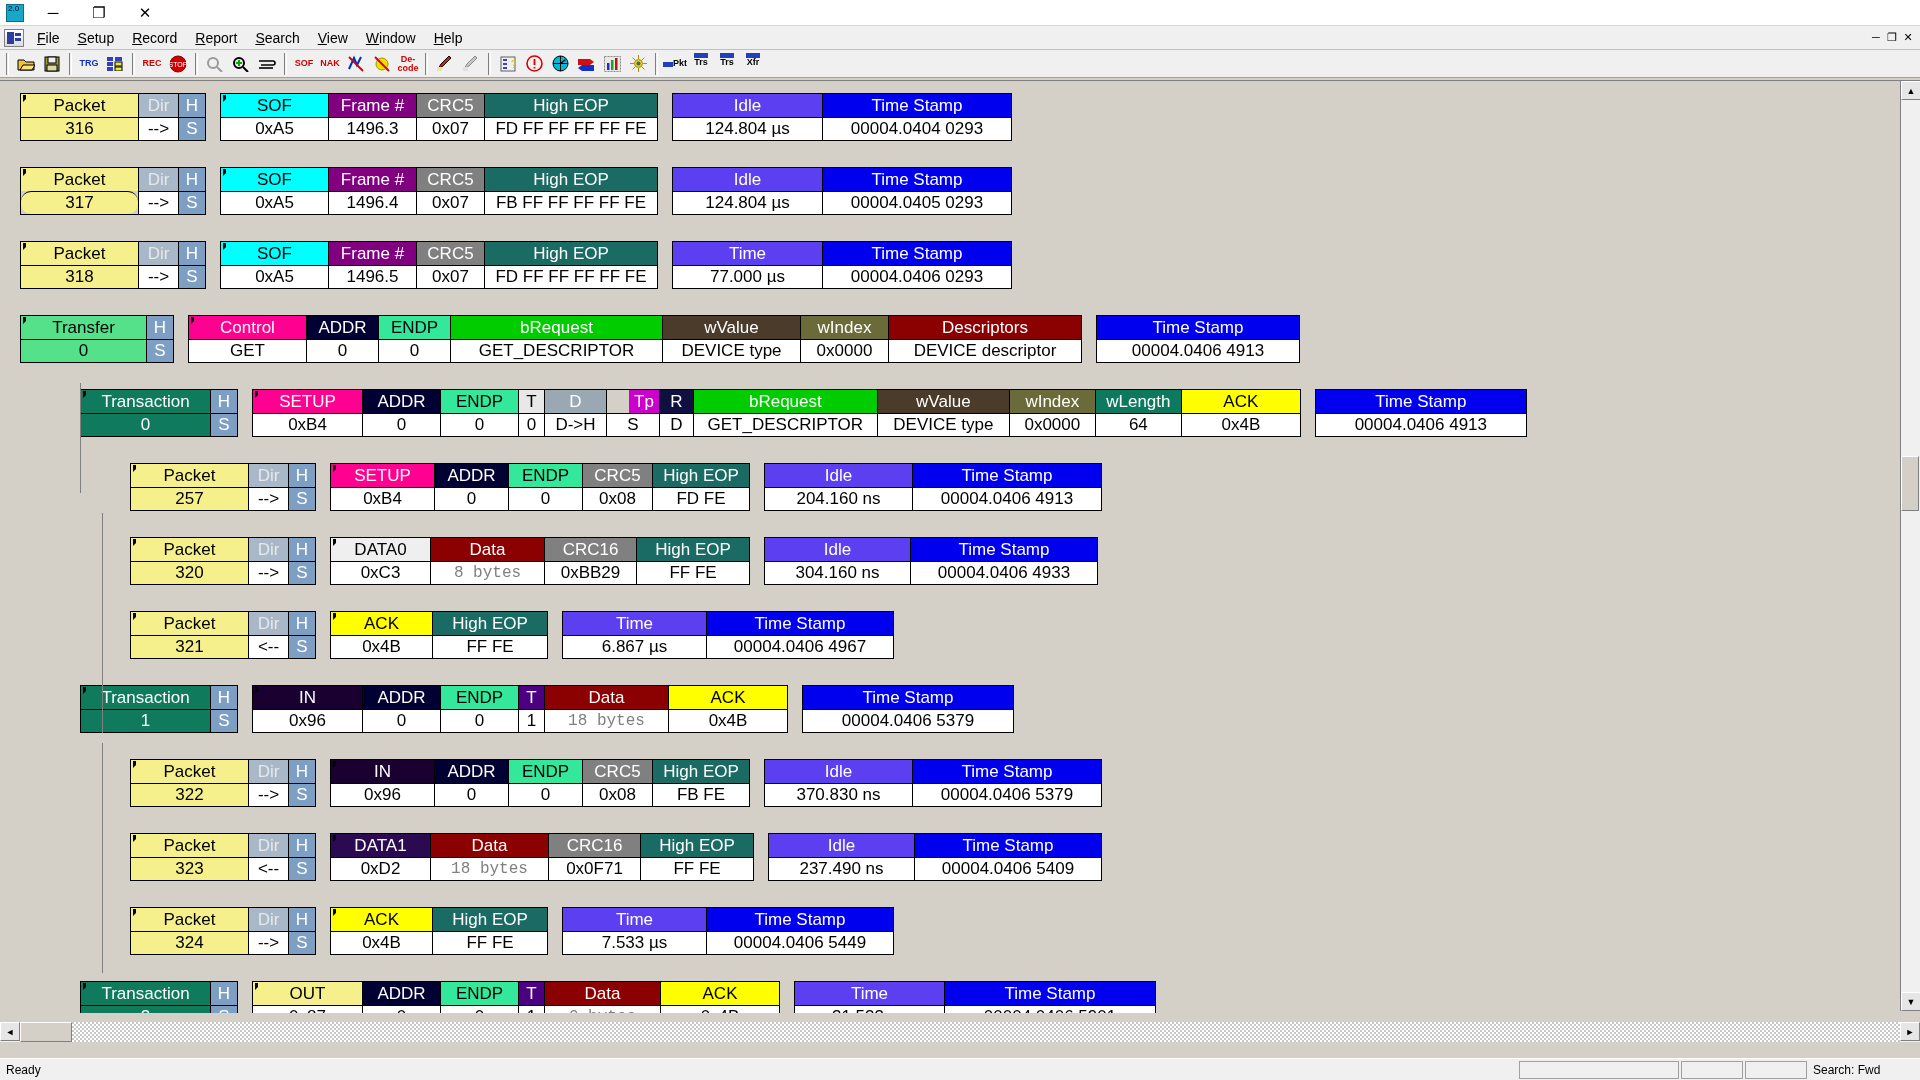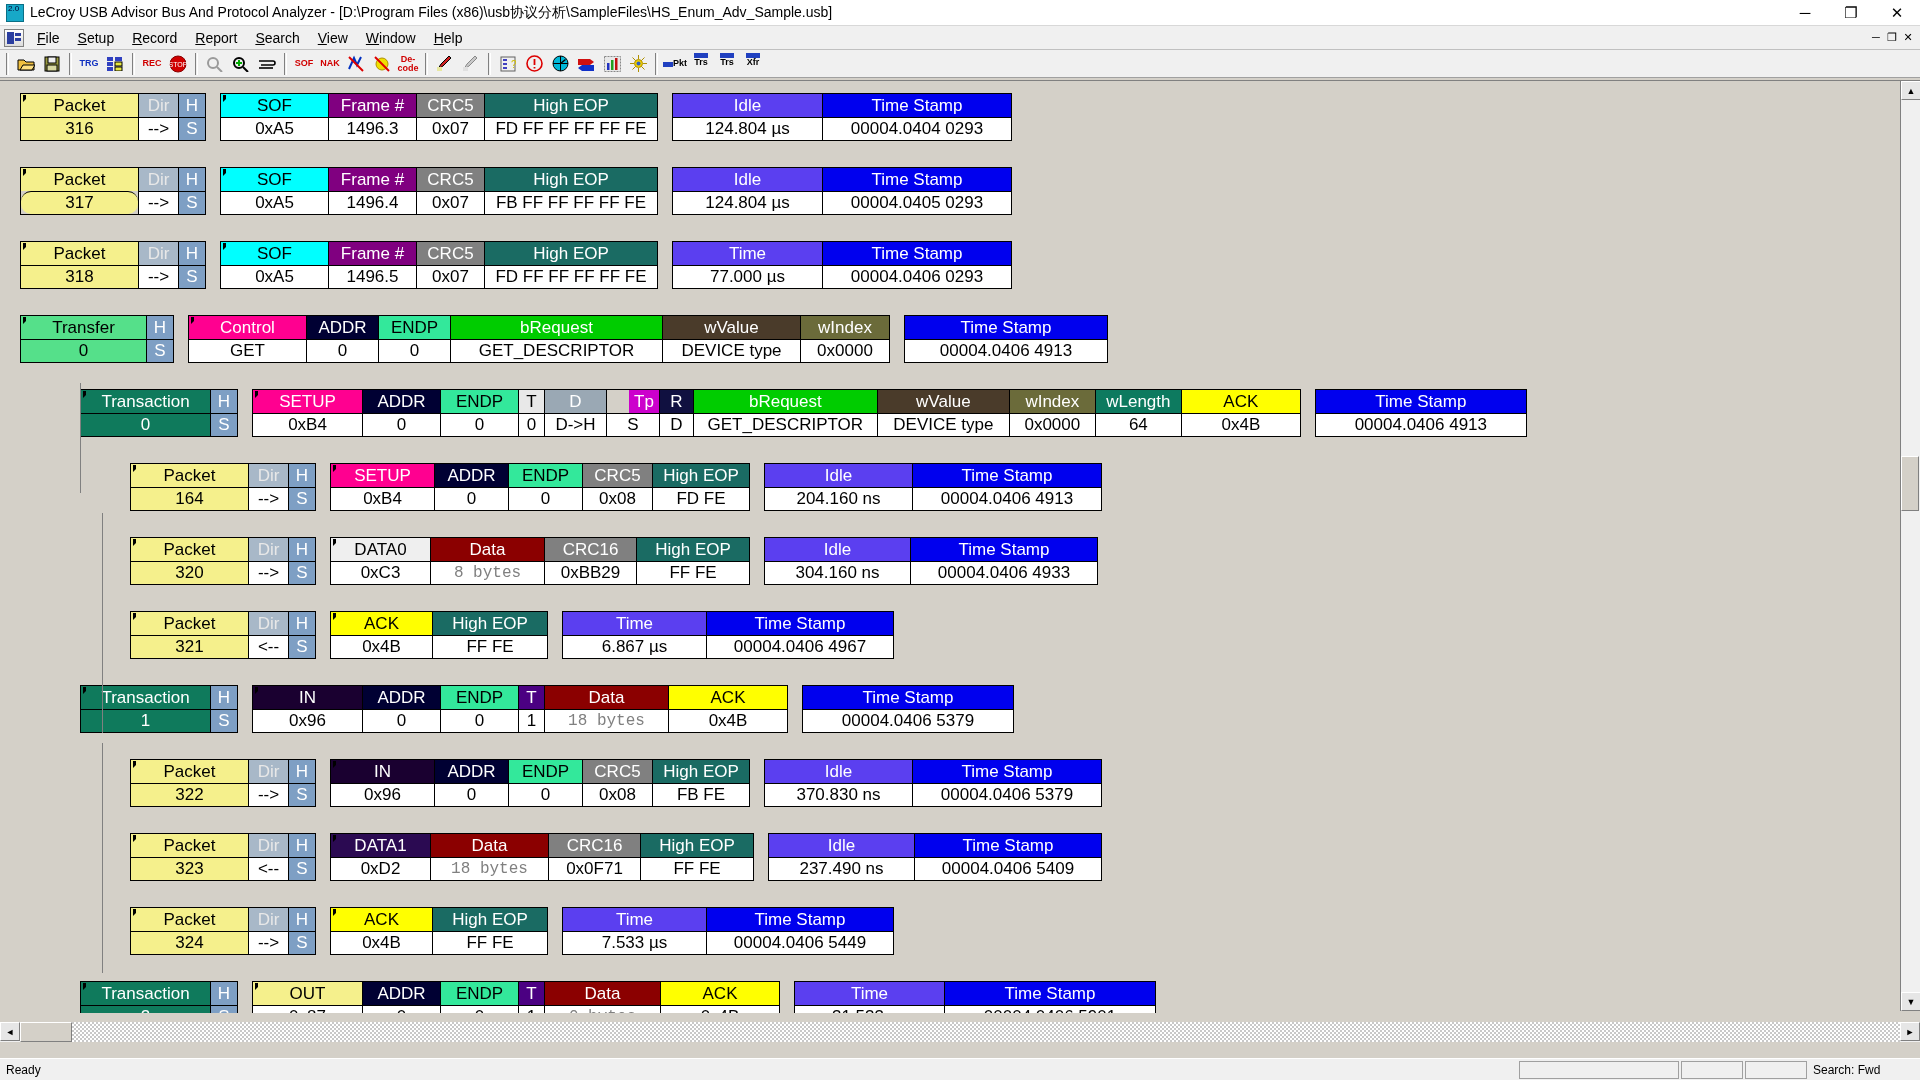--- a/index.html
+++ b/index.html
@@ -198,21 +198,20 @@
     height:4px;
   }
   
   .guide { position:absolute; border-left:1px solid #808080; }
 </style>
 </head>
 <body>
 
 <div id="titlebar">
   <div class="tb-icon"></div>
-  <div class="tb-text">LeCroy USB Advisor Bus And Protocol Analyzer - [D:\Program Files (x86)\usb协议分析\SampleFiles\HS_Enum_Adv_Sample.usb]</div>
   <div class="winbtns">
     <div class="winbtn">─</div>
     <div class="winbtn">❐</div>
     <div class="winbtn close">✕</div>
   </div>
 </div>
 
 <div id="menubar">
   <div class="mdi-icon"></div>
   <div id="menu-items" style="display: flex;">
@@ -554,20 +553,24 @@
             <div class="vl">GET_DESCRIPTOR</div>
           </div>
           <div class="col" style="min-width: 138px;">
             <div class="hd c-brown">wValue</div>
             <div class="vl">DEVICE type</div>
           </div>
           <div class="col" style="min-width: 88px;">
             <div class="hd c-olive">wIndex</div>
             <div class="vl">0x0000</div>
           </div>
+          <div class="col" style="min-width: 192px;">
+            <div class="hd c-darkred">Descriptors</div>
+            <div class="vl">DEVICE descriptor</div>
+          </div>
         </div>
         <div class="block">
           <div class="col" style="min-width: 202px;">
             <div class="hd c-ts">Time Stamp</div>
             <div class="vl">00004.0406 4913</div>
           </div>
         </div>
       </div>
       <div class="row" style="left: 78px; top: 306px;">
         <div class="block tick" style="margin-right: 14px;">
@@ -634,21 +637,21 @@
           <div class="col" style="min-width: 210px;">
             <div class="hd c-ts">Time Stamp</div>
             <div class="vl">00004.0406 4913</div>
           </div>
         </div>
       </div>
       <div class="row" style="left: 128px; top: 380px;">
         <div class="block tick" style="margin-right: 14px;">
           <div class="col" style="min-width: 118px;">
             <div class="hd c-yellow">Packet</div>
-            <div class="vl c-yellow" style="background: rgb(245, 240, 140); color: rgb(0, 0, 0);">164</div>
+            <div class="vl c-yellow" style="background: rgb(245, 240, 140); color: rgb(0, 0, 0);">257</div>
           </div>
           <div class="col" style="min-width: 40px;">
             <div class="hd c-dir">Dir</div>
             <div class="vl">--&gt;</div>
           </div>
           <div class="col" style="min-width: 26px;">
             <div class="hd c-hs">H</div>
             <div class="vl" style="background: rgb(126, 159, 196); color: rgb(255, 255, 255);">S</div>
           </div>
         </div>

